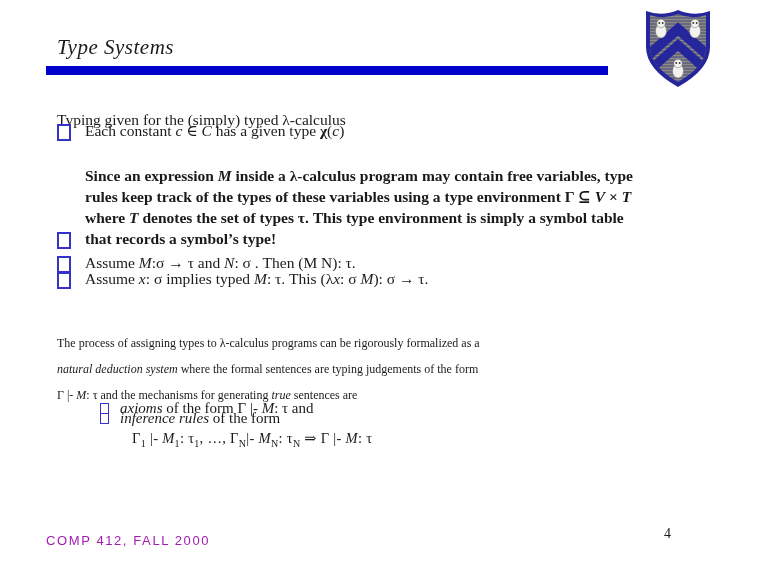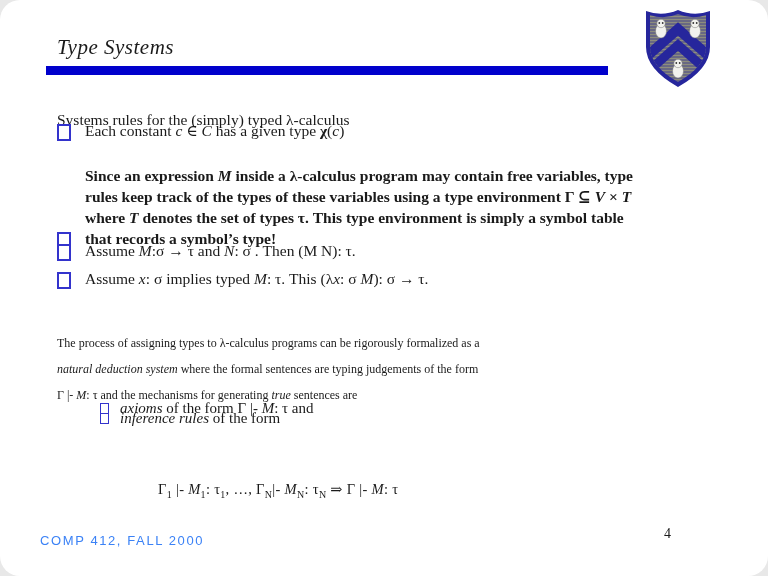--- a/index.html
+++ b/index.html
@@ -4,21 +4,20 @@
 <style>
   html,body { margin:0; padding:0; background:#e8e8e8; }
   .slide {
     position:relative;
     width:768px; height:576px;
     background:#ffffff;
     font-family:"Liberation Serif","DejaVu Serif",serif;
     color:#1a1a1a;
     overflow:hidden;
     margin:0 auto;
-    border-radius:20px;
   }
   .title {
     position:absolute; left:57px; top:35px;
     font-size:21px; font-style:italic; font-weight:normal;
     margin:0; letter-spacing:0.5px;
   }
   .rule {
     position:absolute; left:46px; top:66px;
     width:562px; height:9px;
     background:#0000cc;
@@ -34,21 +33,21 @@
   }
   .bullet-sq {
     flex:0 0 auto;
     width:10px; height:13px;
     border:2px solid #3333cc;
     margin:2px 14px 0 0;
     background:#ffffff;
   }
   .b1 { top:120px; }
   .b2 { top:165px;font-weight:bold; }
-  .b3 { top:240px; }
+  .b3 { top:252px; }
   .b4 { top:268px; }
 
   .paragraph {
     position:absolute; left:57px; top:318px;
     font-size:12px; line-height:26px; width:690px;
   }
 
   .sub-row {
     position:absolute; left:100px;
     display:flex; align-items:flex-start;
@@ -58,29 +57,29 @@
     flex:0 0 auto;
     width:7px; height:9px;
     border:1.5px solid #3333cc;
     margin:5px 11px 0 0;
     background:#ffffff;
   }
   .s1 { top:398px; }
   .s2 { top:408px; }
 
   .formula {
-    position:absolute; left:132px; top:481px;
-    font-size:14.5px; letter-spacing:0.3px;margin-left:26px;
+    position:absolute; left:132px; top:430px;
+    font-size:14.5px; letter-spacing:0.3px;
   }
   .formula sub, .rich sub { font-size:10px; line-height:0; }
 
   .footer-course {
-    position:absolute; left:40px; top:533px;
+    position:absolute; left:46px; top:533px;
     font-family:"Liberation Sans","DejaVu Sans",sans-serif;
-    font-size:13px; letter-spacing:1.6px; color:#3b82f6;
+    font-size:13px; letter-spacing:1.6px; color:#a21caf;
   }
   .page-num {
     position:absolute; left:664px; top:526px;
     font-size:14px; color:#1a1a1a;
   }
 </style>
 </head>
 <body>
 
 <div class="slide">
@@ -117,21 +116,21 @@
       <circle cx="1.7" cy="-4" r="0.9" fill="#333"></circle>
     </g>
     <g transform="translate(37,62)">
       <ellipse cx="0" cy="4" rx="5.5" ry="7" fill="#f2f2ee" stroke="#777" stroke-width="0.5"></ellipse>
       <circle cx="0" cy="-3.5" r="4.2" fill="#f2f2ee" stroke="#777" stroke-width="0.5"></circle>
       <circle cx="-1.7" cy="-4" r="0.9" fill="#333"></circle>
       <circle cx="1.7" cy="-4" r="0.9" fill="#333"></circle>
     </g>
   </svg>
 
-  <p class="intro">Systems rules for the (simply) typed λ-calculus</p>
+  <p class="intro">Typing given for the (simply) typed λ-calculus</p>
 
   <div class="bullet-row b1">
     <span class="bullet-sq"></span>
     <span class="rich"><span>Each constant </span><span style="font-style: italic;">c</span><span> ∈ </span><span style="font-style: italic;">C</span><span> has a given type </span><span style="font-weight: bold;">χ</span><span>(</span><span style="font-style: italic;">c</span><span>)</span></span>
   </div>
 
   <div class="bullet-row b2">
     <span class="bullet-sq"></span>
     <span class="rich"><span>Since an expression </span><span style="font-style: italic;">M</span><span> inside a λ-calculus program may contain free variables,  type</span><br><span>rules keep track of the types of these variables using a type environment Γ ⊆  </span><span style="font-style: italic;">V</span><span> × </span><span style="font-style: italic;">T</span><br><span>where </span><span style="font-style: italic;">T</span><span> denotes the set of types τ.  This type environment is simply a symbol table</span><br><span>that records a symbol’s type!</span></span>
   </div>

